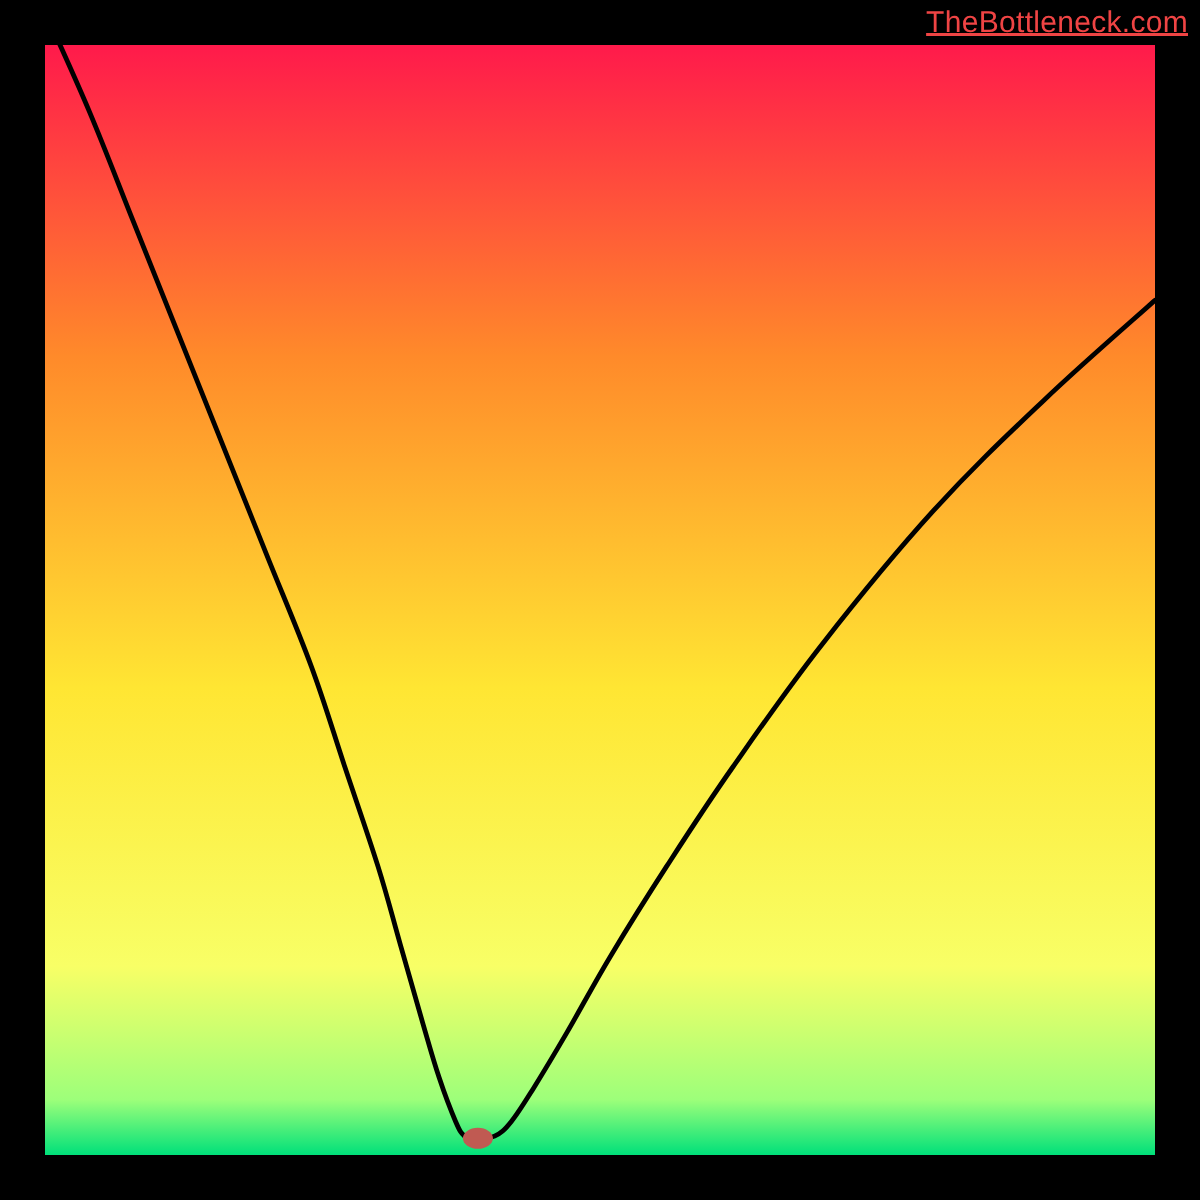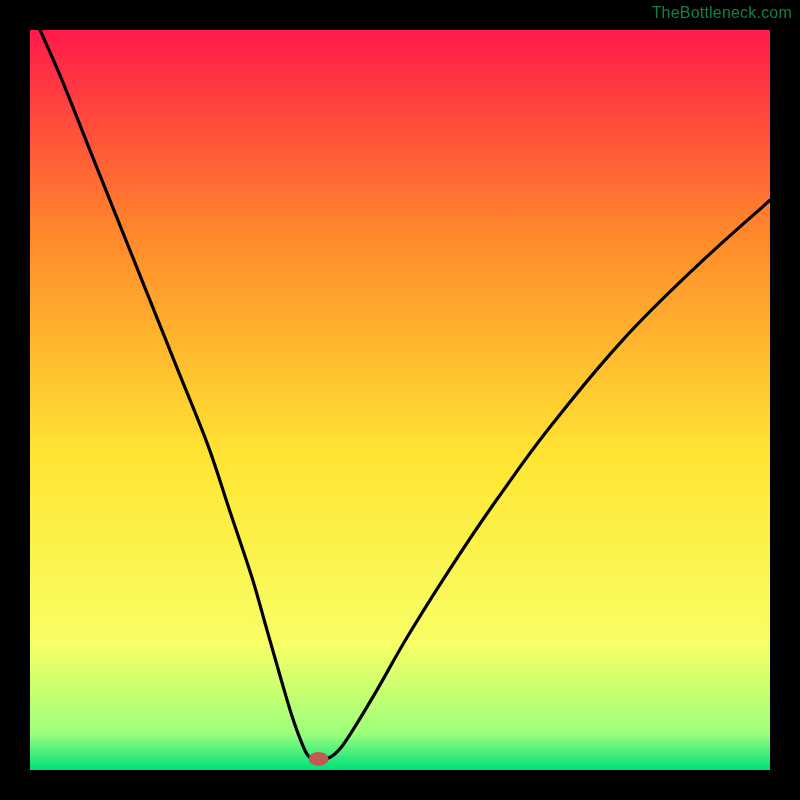--- a/index.html
+++ b/index.html
@@ -22,25 +22,26 @@
     left: 30px;
     top: 30px;
     width: 740px;
     height: 740px;
     
   }
   .watermark {
     position: absolute;
     top: 4px;
     right: 8px;
-    color: #15803d;
-    font-size: 16px;
+    color: #ef4444;
+    font-size: 20px;
     font-weight: 500;
     letter-spacing: 0.2px;
     user-select: none;
+    text-decoration: underline;
   }
   svg {
     display: block;
   }
 </style>
 </head>
 <body>
 
 <div class="frame">
 

